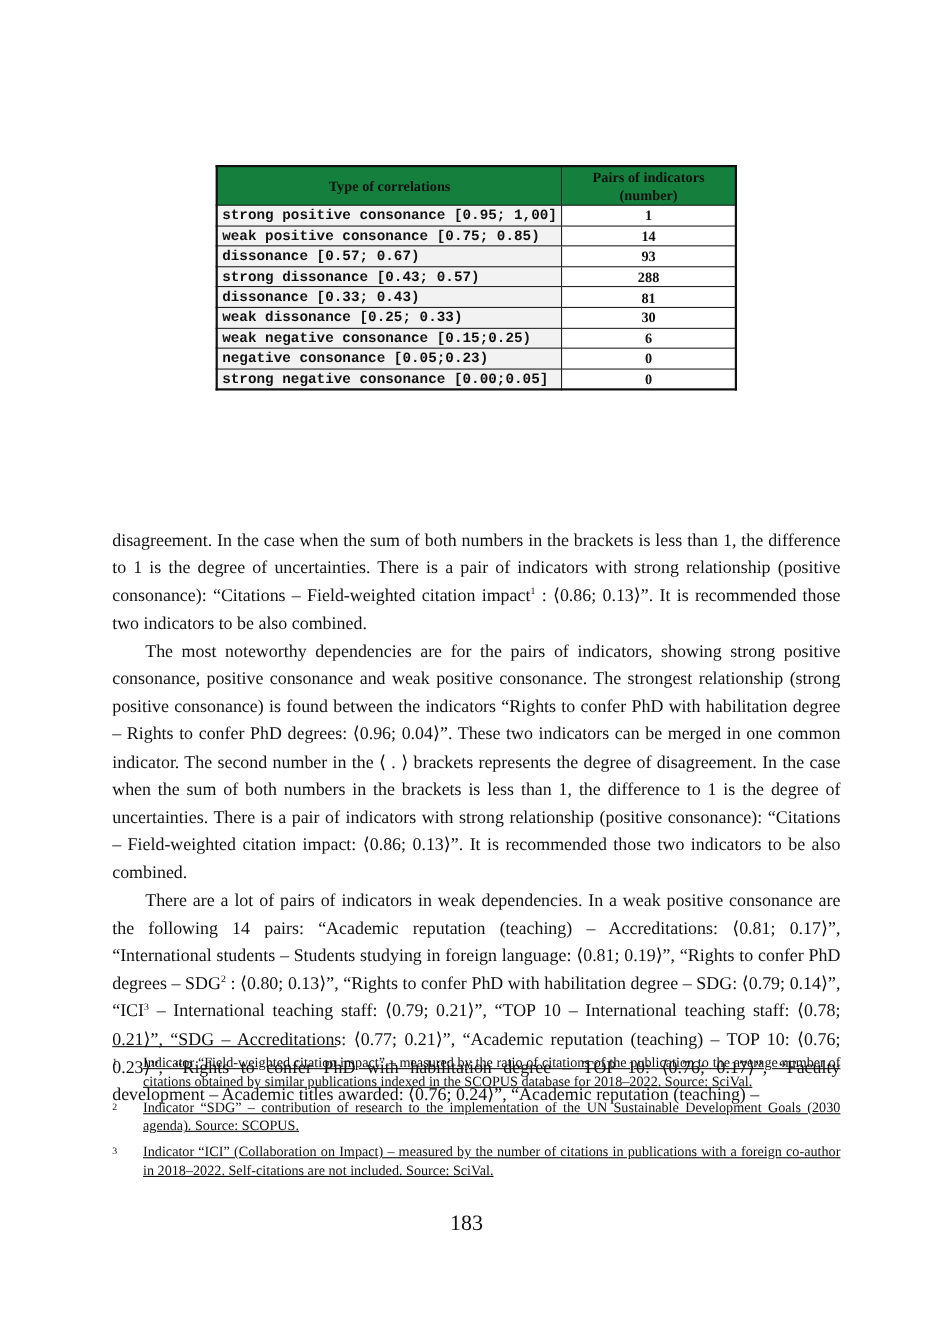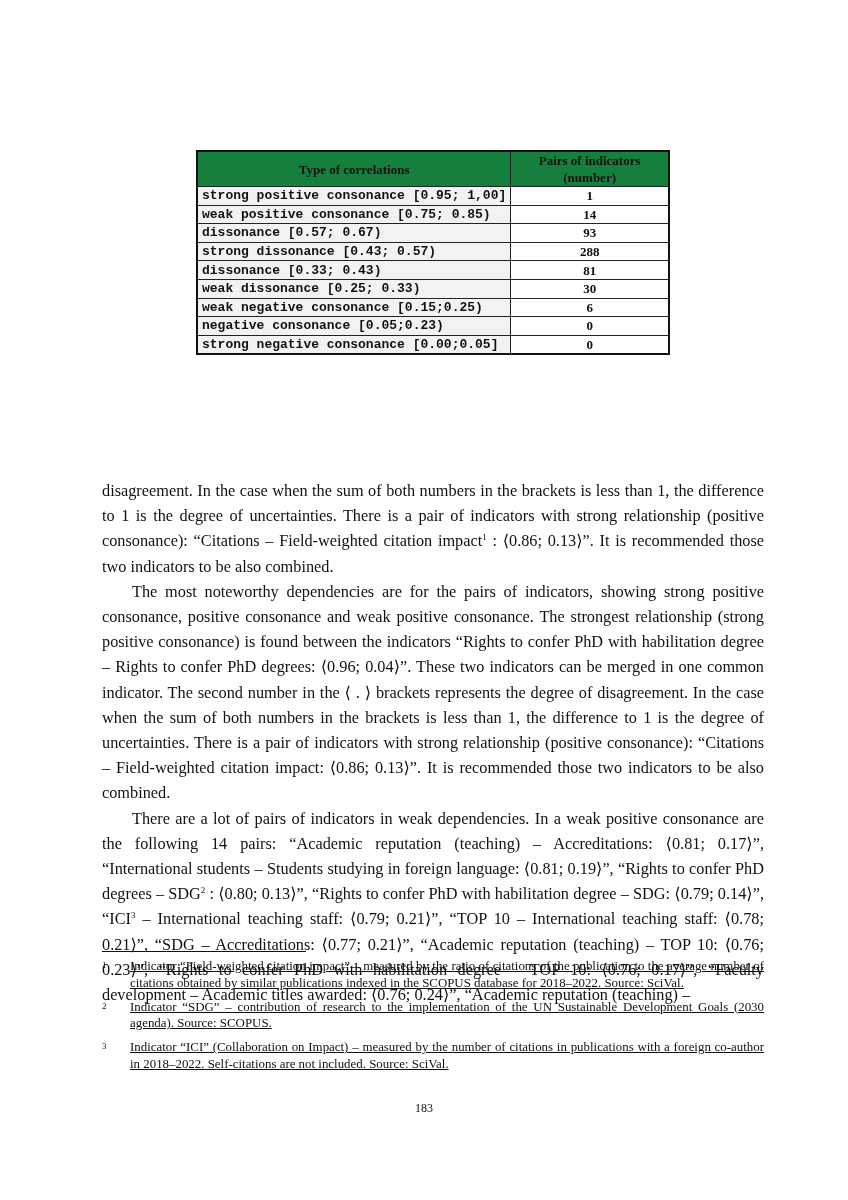--- a/index.html
+++ b/index.html
@@ -27,21 +27,21 @@
 
   .fn-rule { position: absolute; left: 102px; top: 951px; width: 204px;
              height: 0; border-top: 1.3px solid #111; }
   .footnotes { position: absolute; left: 102px; width: 662px; top: 958px;
                font-size: 12.9px; line-height: 16.8px; }
   .fn { display: flex; margin-bottom: 7px; }
   .fn-num { width: 28px; flex: none; font-size: 9px; line-height: 14px; padding-left: 0; }
   .fn-text { flex: 1; text-align: justify; text-decoration: underline; }
 
   .page-number { position: absolute; left: 0; width: 848px; top: 1101px;
-                 text-align: center; font-size: 12px; }
+                 text-align: center; font-size: 20px; }
 </style>
 </head>
 <body>
 
 <div class="page">
 
 
   <table class="ica">
     <thead>
       <tr>

